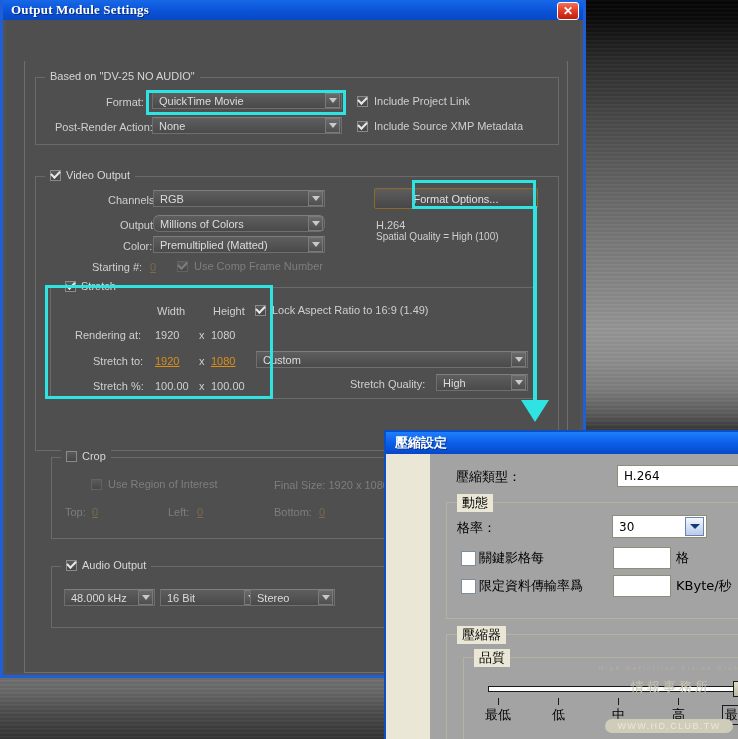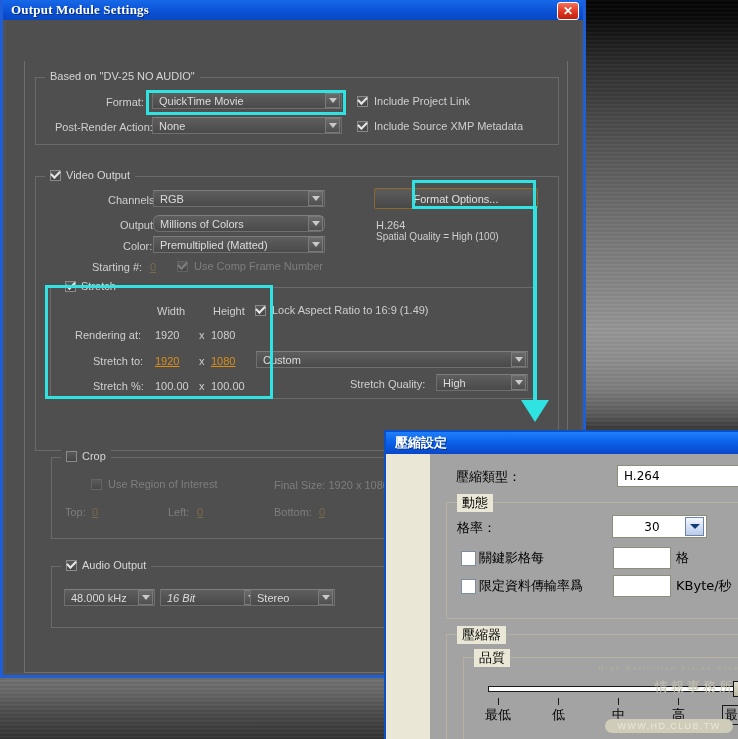--- a/index.html
+++ b/index.html
@@ -147,21 +147,21 @@
   .ctext{position:absolute;font-family:"DejaVu Sans", sans-serif;font-size:13px;color:#000;white-space:nowrap;}
   .cfield{
     position:absolute;background:#fff;border:1px solid #8d8d7a;box-sizing:border-box;height:22px;
     display:flex;align-items:center;
   }
   .cfield span{font-family:"DejaVu Sans", sans-serif;font-size:12px;color:#000;padding-left:6px;}
   .cdrop{
     position:absolute;height:23px;background:#fff;border:1px solid #8d8d7a;box-sizing:border-box;
     display:flex;align-items:center;
   }
-  .cdrop .v{font-family:"DejaVu Sans", sans-serif;font-size:12px;color:#000;padding-left:6px;flex:1;text-align:center;}
+  .cdrop .v{font-family:"DejaVu Sans", sans-serif;font-size:12px;color:#000;padding-left:6px;flex:1;}
   .cdrop .ar{
     width:19px;height:19px;margin-right:2px;flex:none;
     background:linear-gradient(to bottom,#f4f7ff,#b8cbea);
     border:1px solid #6d84a8;display:flex;align-items:center;justify-content:center;box-sizing:border-box;
   }
   .cdrop .ar i{border-left:5px solid transparent;border-right:5px solid transparent;
     border-top:5px solid #123a78;display:block;font-style:normal;}
   .ccb{position:absolute;width:15px;height:15px;background:#fff;border:1px solid #7d8da0;box-sizing:border-box;}
   .cgrp{position:absolute;border:1px solid #b5b2a2;box-sizing:border-box;}
   .cgrp .clegend{
@@ -189,21 +189,21 @@
     color:#cfccb9;font-family:"Liberation Sans", sans-serif;
     -webkit-text-stroke:1px #9b9886;
   }
   #wm .url{
     position:absolute;left:10px;top:54px;width:128px;height:14px;background:#cfccba;
     color:#eae7d6;font-size:9px;letter-spacing:1.4px;display:flex;align-items:center;justify-content:center;
     font-family:"Liberation Sans", sans-serif;
     border-radius:7px;
   }
   #wm .cjk{
-    position:absolute;left:60px;top:13px;font-size:13px;color:#c6c3b1;letter-spacing:3px;
+    position:absolute;left:36px;top:13px;font-size:13px;color:#c6c3b1;letter-spacing:3px;
     font-family:"DejaVu Sans", sans-serif;
   }
 </style>
 </head>
 <body>
 
 <div id="backdrop"></div>
 
 <div id="oms">
 
@@ -358,21 +358,21 @@
           <span class="cb on"></span>
           <span>Audio Output</span>
         </div>
 
         <div class="combo" style="left:12px;top:22px;width:91px;">
           <span class="val">48.000 kHz</span>
           <span class="arrow">
               <i></i>
             </span>
         </div>
-        <div class="combo" style="left:108px;top:22px;width:101px;font-style:italic;">
+        <div class="combo" style="left:108px;top:22px;width:101px;">
           <span class="val">16 Bit</span>
           <span class="arrow">
               <i></i>
             </span>
         </div>
         <div class="combo" style="left:198px;top:22px;width:85px;">
           <span class="val">Stereo</span>
           <span class="arrow">
               <i></i>
             </span>

